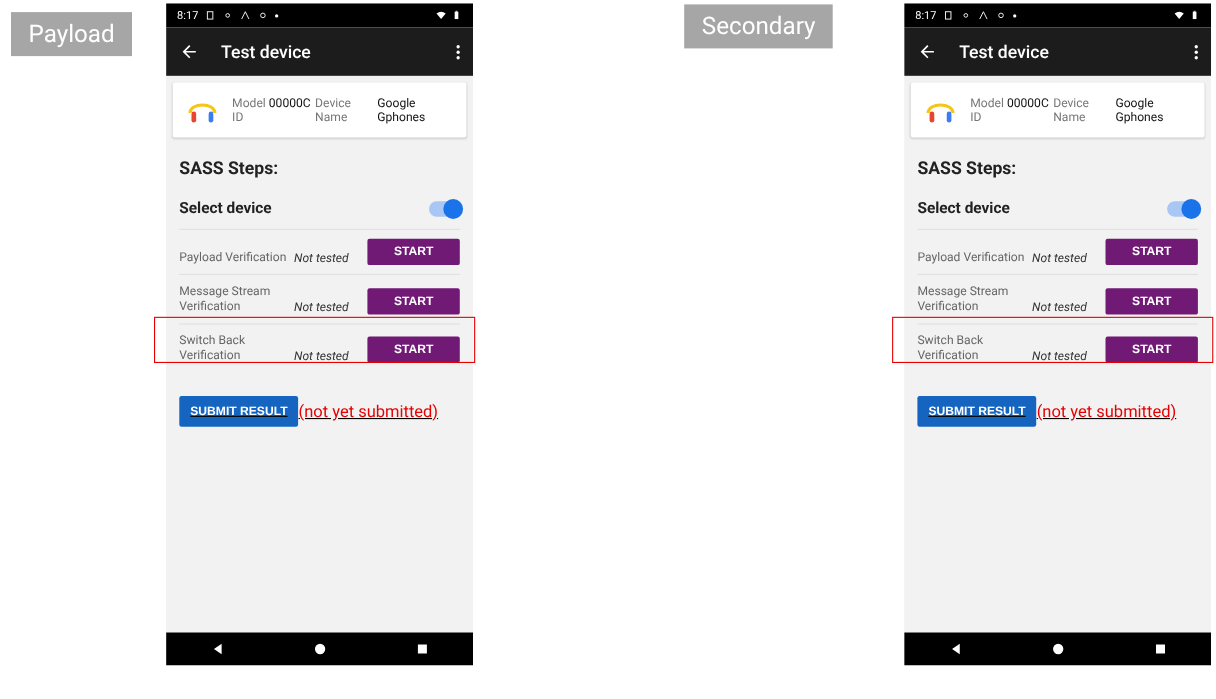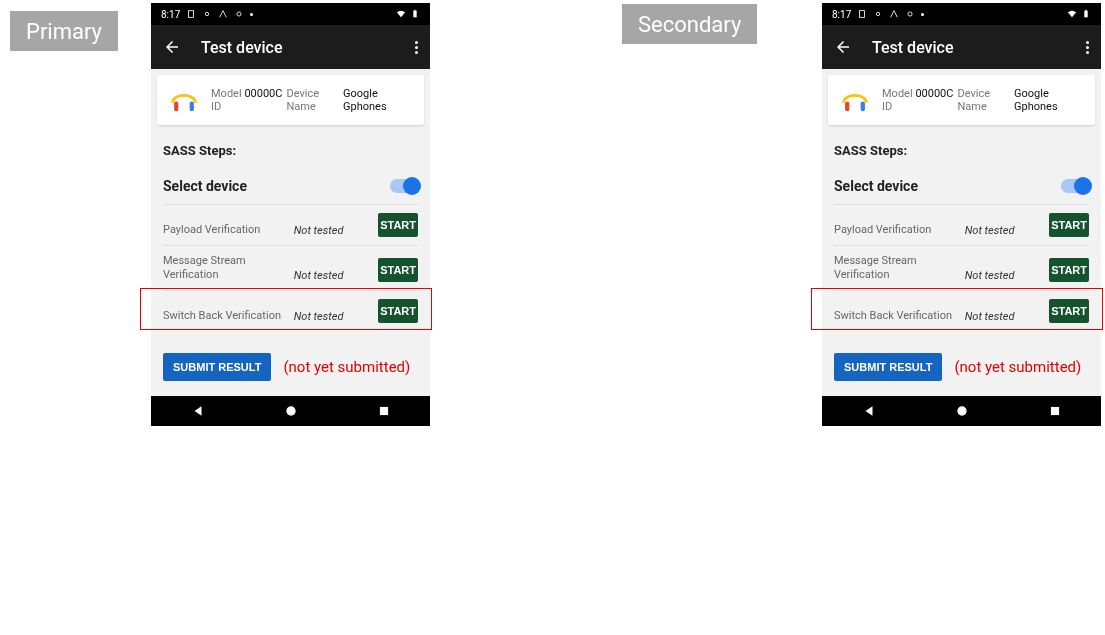--- a/index.html
+++ b/index.html
@@ -16,21 +16,21 @@
     color: #fff;
     font-size: 22px;
     padding: 8px 16px;
     height: 40px;
     display: flex;
     align-items: center;
   }
   .phone {
     position: absolute;
     width: 279px;
-    height: 423px;
+    height: 602px;
     background: #fafafa;
     display: flex;
     flex-direction: column;
     overflow: hidden;
   }
   .status-bar {
     background: #000;
     color: #fff;
     height: 22px;
     display: flex;
@@ -65,63 +65,63 @@
     display: flex;
     align-items: center;
     gap: 10px;
   }
   .headset-icon { width: 34px; height: 34px; flex-shrink: 0; }
   .card-info { flex: 1; display:flex; flex-direction:row; gap:4px; }
   .card-row { display:flex; justify-content:space-between; font-size:11px; }
   .card-row .k { color:#777; }
   .card-row .v { color:#111; font-weight:400; }
   .section { padding: 12px; }
-  .sass-title { font-size: 13px; font-weight: 700; color:#222; margin-bottom: 18px; }
+  .sass-title { font-size: 16px; font-weight: 700; color:#222; margin-bottom: 18px; }
   .select-row { display:flex; align-items:center; justify-content:space-between; margin-bottom:10px;margin-top:20px; }
   .select-label { font-size:14px; font-weight:700; color:#222; }
   .toggle {
     width: 28px; height: 14px; background:#a9c7f5; border-radius:8px; position:relative;
   }
   .toggle::after {
     content:""; position:absolute; right:-3px; top:-2px; width:18px; height:18px;
     background:#1a73e8; border-radius:50%;
   }
   .test-row {
     display:flex; align-items:flex-end; padding: 8px 0;
     border-top: 1px solid #e0e0e0;
     font-size: 11px;
   }
   .test-row:first-of-type { border-top: none; }
   .test-name { flex: 1.5; color:#666; padding-right:4px; line-height:1.25; }
   .test-status { flex: 1; color:#333;font-style:italic; }
   .start-btn {
-    background:#14532d; color:#fff; border:none; padding:6px 2px;
+    background:#701a75; color:#fff; border:none; padding:6px 24px;
     font-size:11px; font-weight:600; border-radius:2px; cursor:pointer;
   }
   .highlight-box {
     position:absolute;
     border: 1.5px solid #e60000;
     pointer-events:none;
   }
-  .submit-row { display:flex; align-items:center; gap:12px; margin-top:22px; }
+  .submit-row { display:flex; align-items:center; gap:0; margin-top:22px;text-decoration:underline; }
   .submit-btn {
     background:#1565c0; color:#fff; border:none; padding:8px 10px;
     font-size:11px; font-weight:600; border-radius:2px; cursor:pointer;
   }
   .not-submitted { color:#e60000; font-size:15px; }
   .nav-bar {
     background:#000; height:30px; display:flex; align-items:center; justify-content:space-around;
   }
   .nav-icon { fill:#fff; }
 </style>
 </head>
 <body>
 
 <div class="label-box" style="left:10px; top:11px;">
-  <span>Primary</span>
+  <span>Payload</span>
 </div>
 
 <div class="label-box" style="left:622px; top:4px;">
   <span>Secondary</span>
 </div>
 
 <div class="phone" style="left:151px; top:3px;">
 
   <div class="status-bar">
     <div class="status-left">

